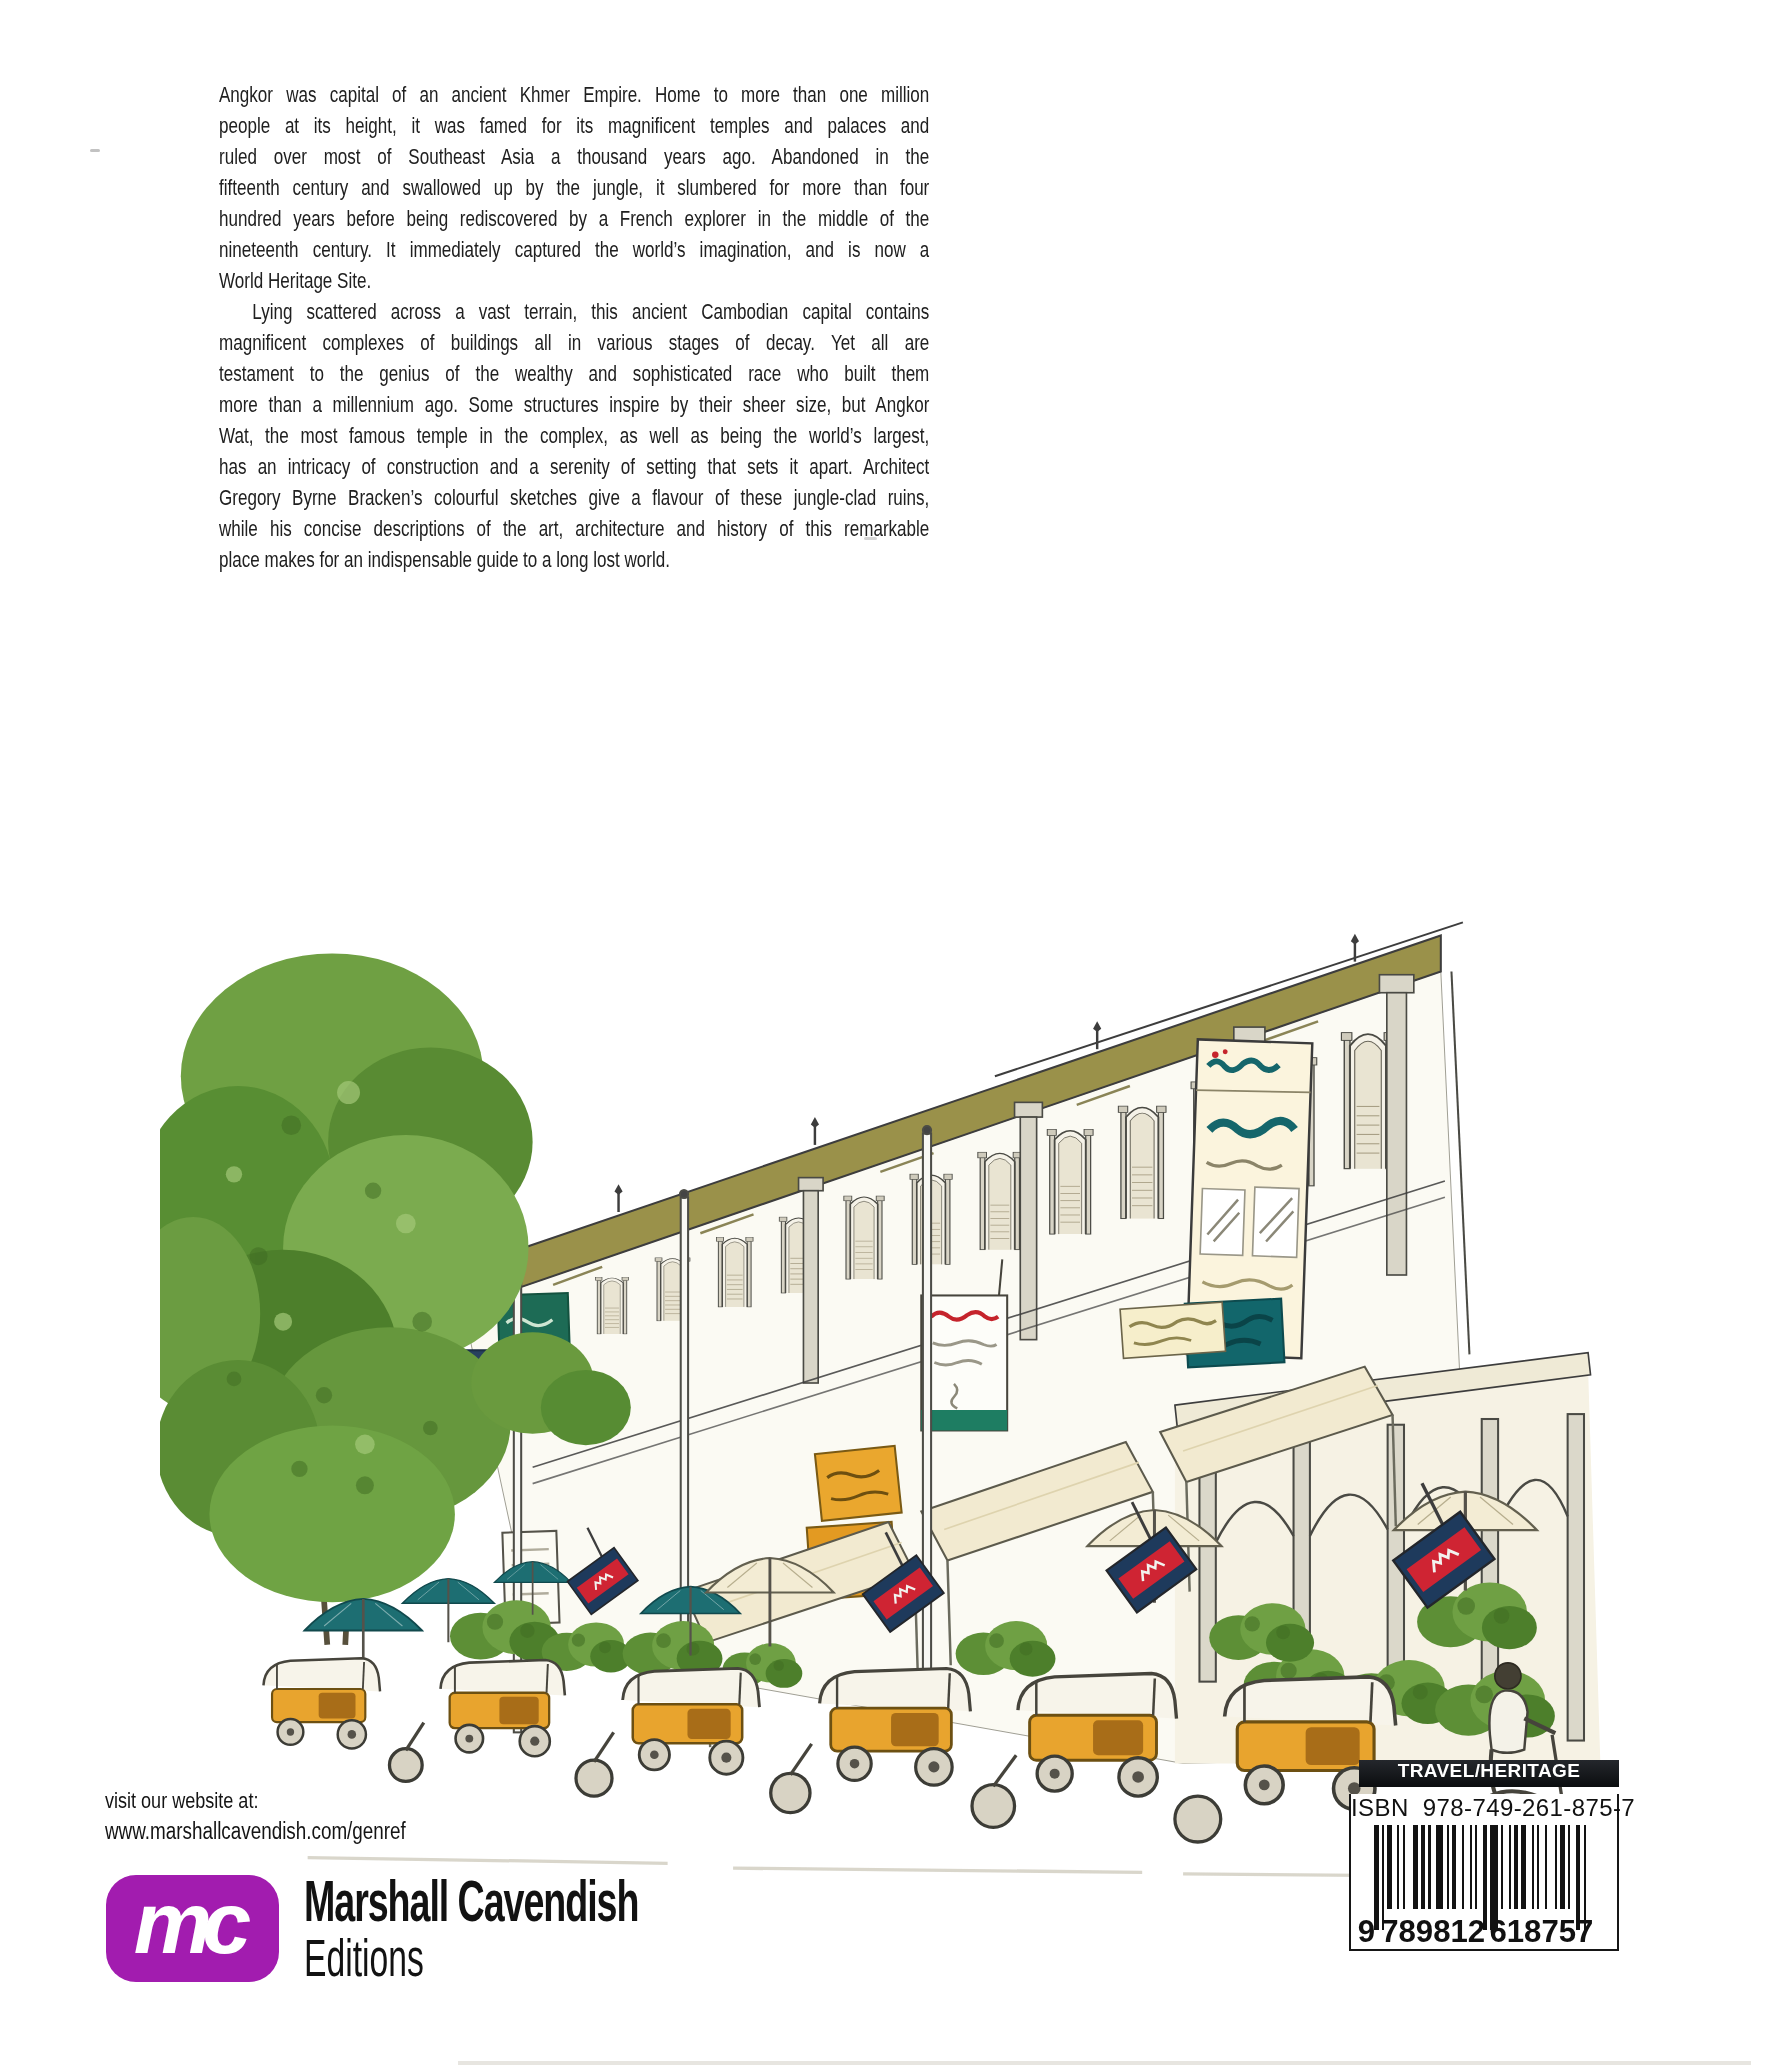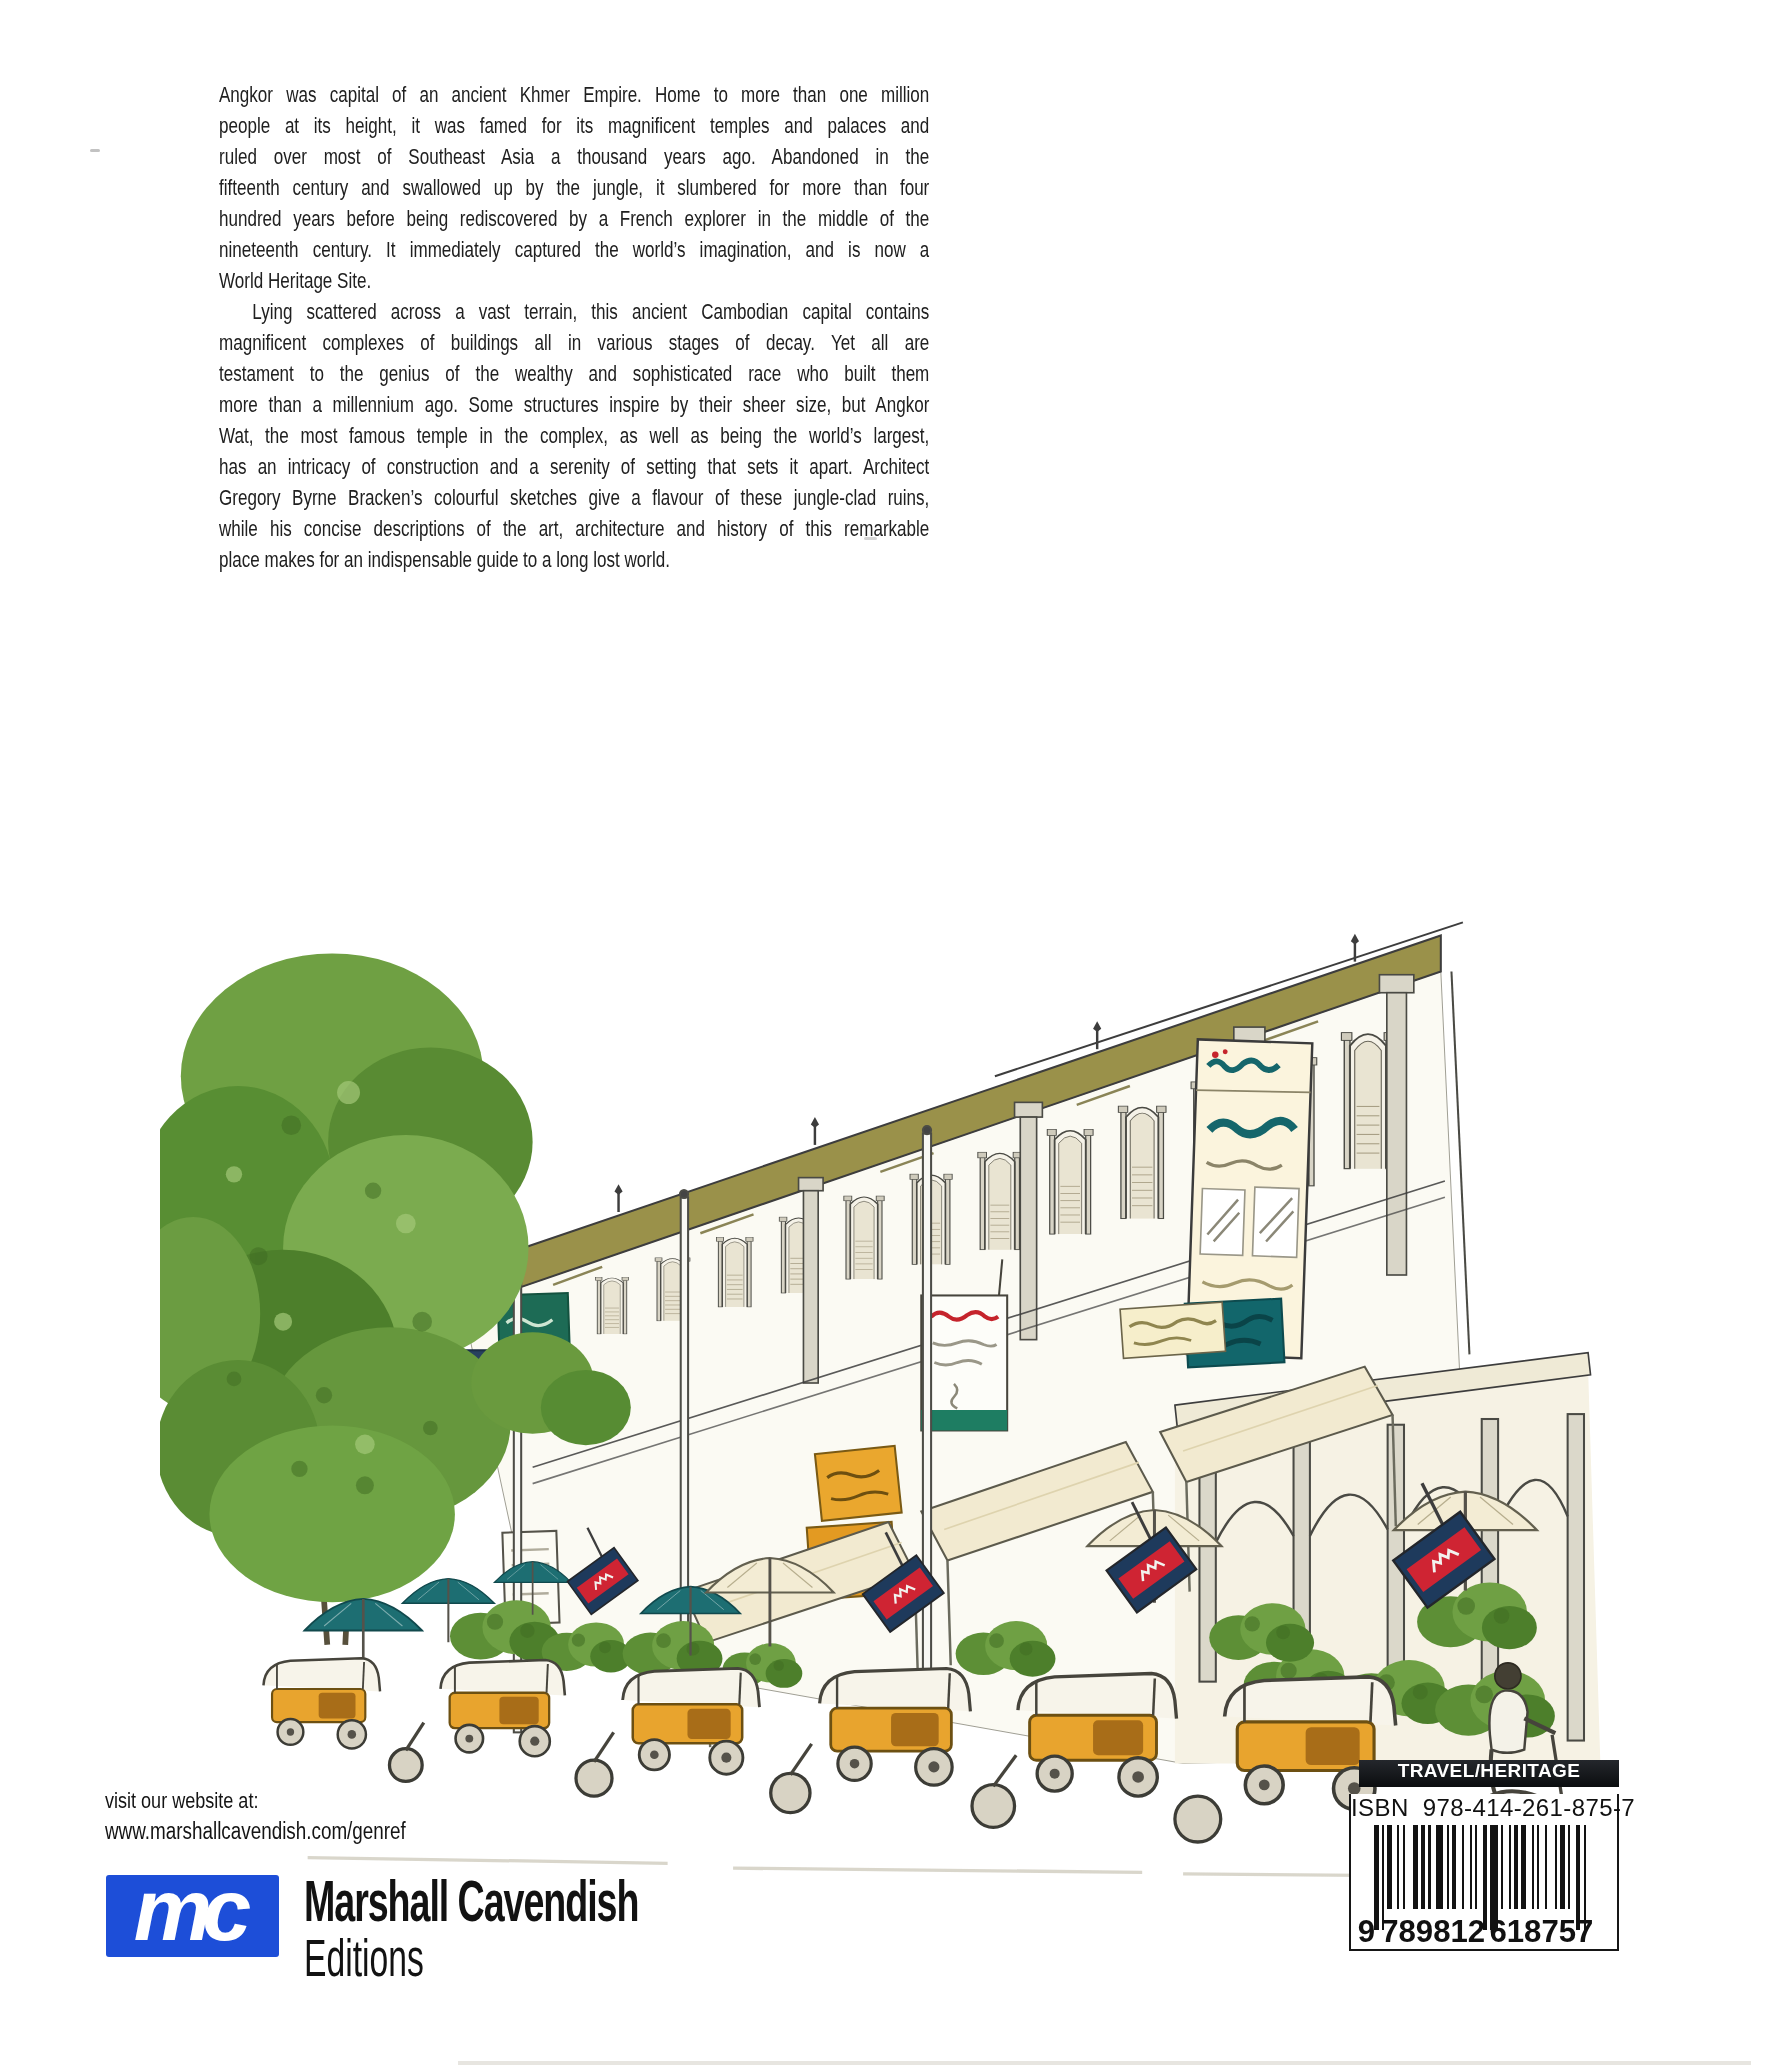--- a/index.html
+++ b/index.html
@@ -10,22 +10,22 @@
   .bline{width:917px;height:31px;line-height:31px;font-size:22px;font-weight:400;
          color:#202020;text-align:justify;text-align-last:justify;overflow:hidden;
          transform:scaleX(0.7746);transform-origin:0 0;}
   .bline.last{text-align-last:left;}
   .bline.indent{text-indent:43px;}
   
   .website{position:absolute;left:105px;top:1786px;transform:scaleX(0.82);transform-origin:0 0;}
   .website .lab{font-size:22px;line-height:29.5px;color:#141414;}
   .website .url{font-size:23px;line-height:31px;color:#141414;}
   
-  .mclogo{position:absolute;left:106px;top:1875px;width:173px;height:82px;border-radius:3px;
-          background:#1d4ed8;display:flex;align-items:center;justify-content:center;}
+  .mclogo{position:absolute;left:106px;top:1875px;width:173px;height:107px;border-radius:30px;
+          background:#a21caf;display:flex;align-items:center;justify-content:center;}
   .mclogo span{font-size:88px;font-weight:700;font-style:italic;color:#ffffff;
                letter-spacing:-9.8px;transform:translate(-4.9px,-6.5px);}
   .pubtext{position:absolute;left:304px;top:1872px;transform:scaleX(0.66);transform-origin:0 0;white-space:nowrap;}
   .pubname{font-size:57px;font-weight:700;letter-spacing:-1.6px;color:#121212;line-height:59px;}
   .pubdiv{font-size:51px;font-weight:400;color:#121212;line-height:52px;margin-top:1.6px;}
   
   .bcblock{position:absolute;left:1349px;top:1760px;width:270px;z-index:5;}
   .bchead{height:27px;background:linear-gradient(#24272c,#0b0d0f);display:flex;align-items:flex-start;justify-content:center;margin-left:10px;}
   .bchead span{color:#ffffff;font-size:19px;font-weight:700;letter-spacing:0.4px;}
   .bcbody{background:#ffffff;border:2.5px solid #161616;border-top:none;height:155px;text-align:center;}
@@ -396,21 +396,21 @@
   <div class="pubtext">
     <div class="pubname">Marshall Cavendish</div>
     <div class="pubdiv">Editions</div>
   </div>
 
   <div class="bcblock">
     <div class="bchead">
       <span>TRAVEL/HERITAGE</span>
     </div>
     <div class="bcbody">
-      <div class="isbn">ISBN  978-414-261-875-7</div>
+      <div class="isbn">ISBN  978-749-261-875-7</div>
       <svg width="262" height="123" viewBox="0 0 316 150">
         <g id="bars" shape-rendering="crispEdges">
             <rect x="24.00" y="4" width="5.71" height="128" fill="#121212"></rect>
             <rect x="33.46" y="4" width="2.55" height="128" fill="#121212"></rect>
             <rect x="39.76" y="4" width="5.71" height="102" fill="#121212"></rect>
             <rect x="52.38" y="4" width="2.55" height="102" fill="#121212"></rect>
             <rect x="58.68" y="4" width="2.55" height="102" fill="#121212"></rect>
             <rect x="71.29" y="4" width="5.71" height="102" fill="#121212"></rect>
             <rect x="80.75" y="4" width="5.71" height="102" fill="#121212"></rect>
             <rect x="90.21" y="4" width="2.55" height="102" fill="#121212"></rect>

